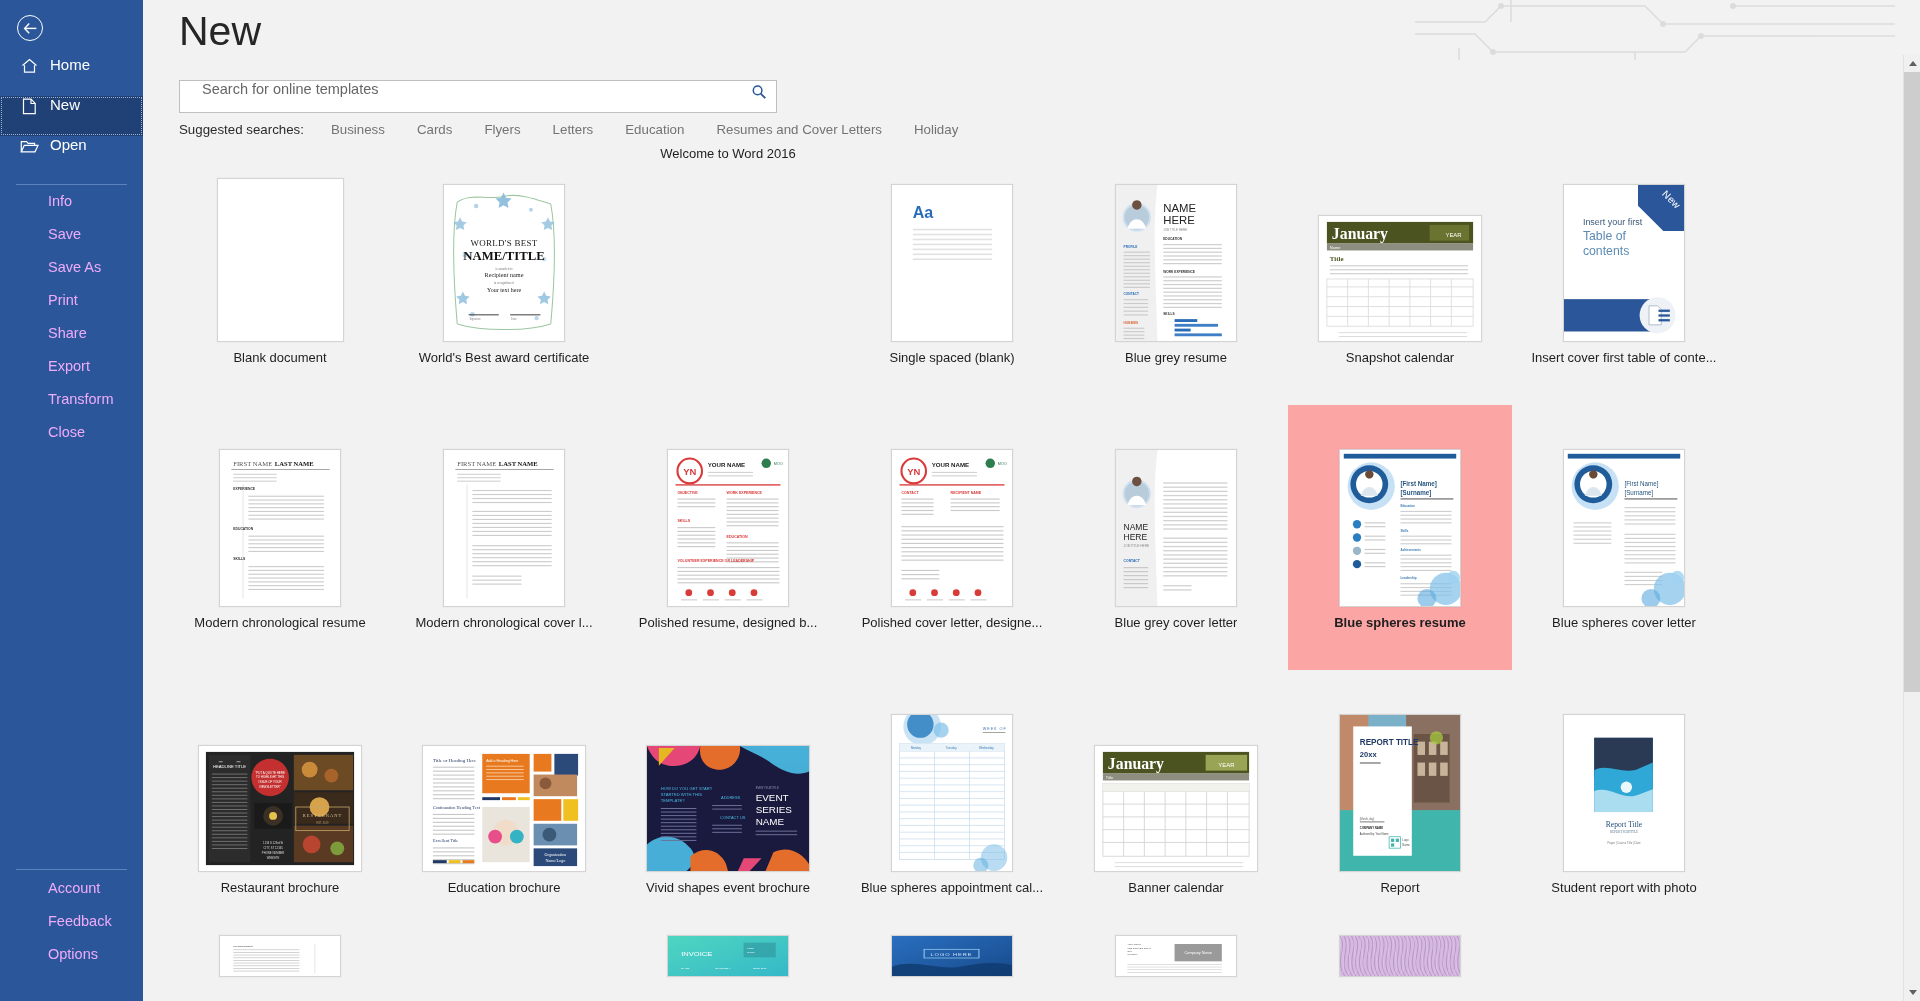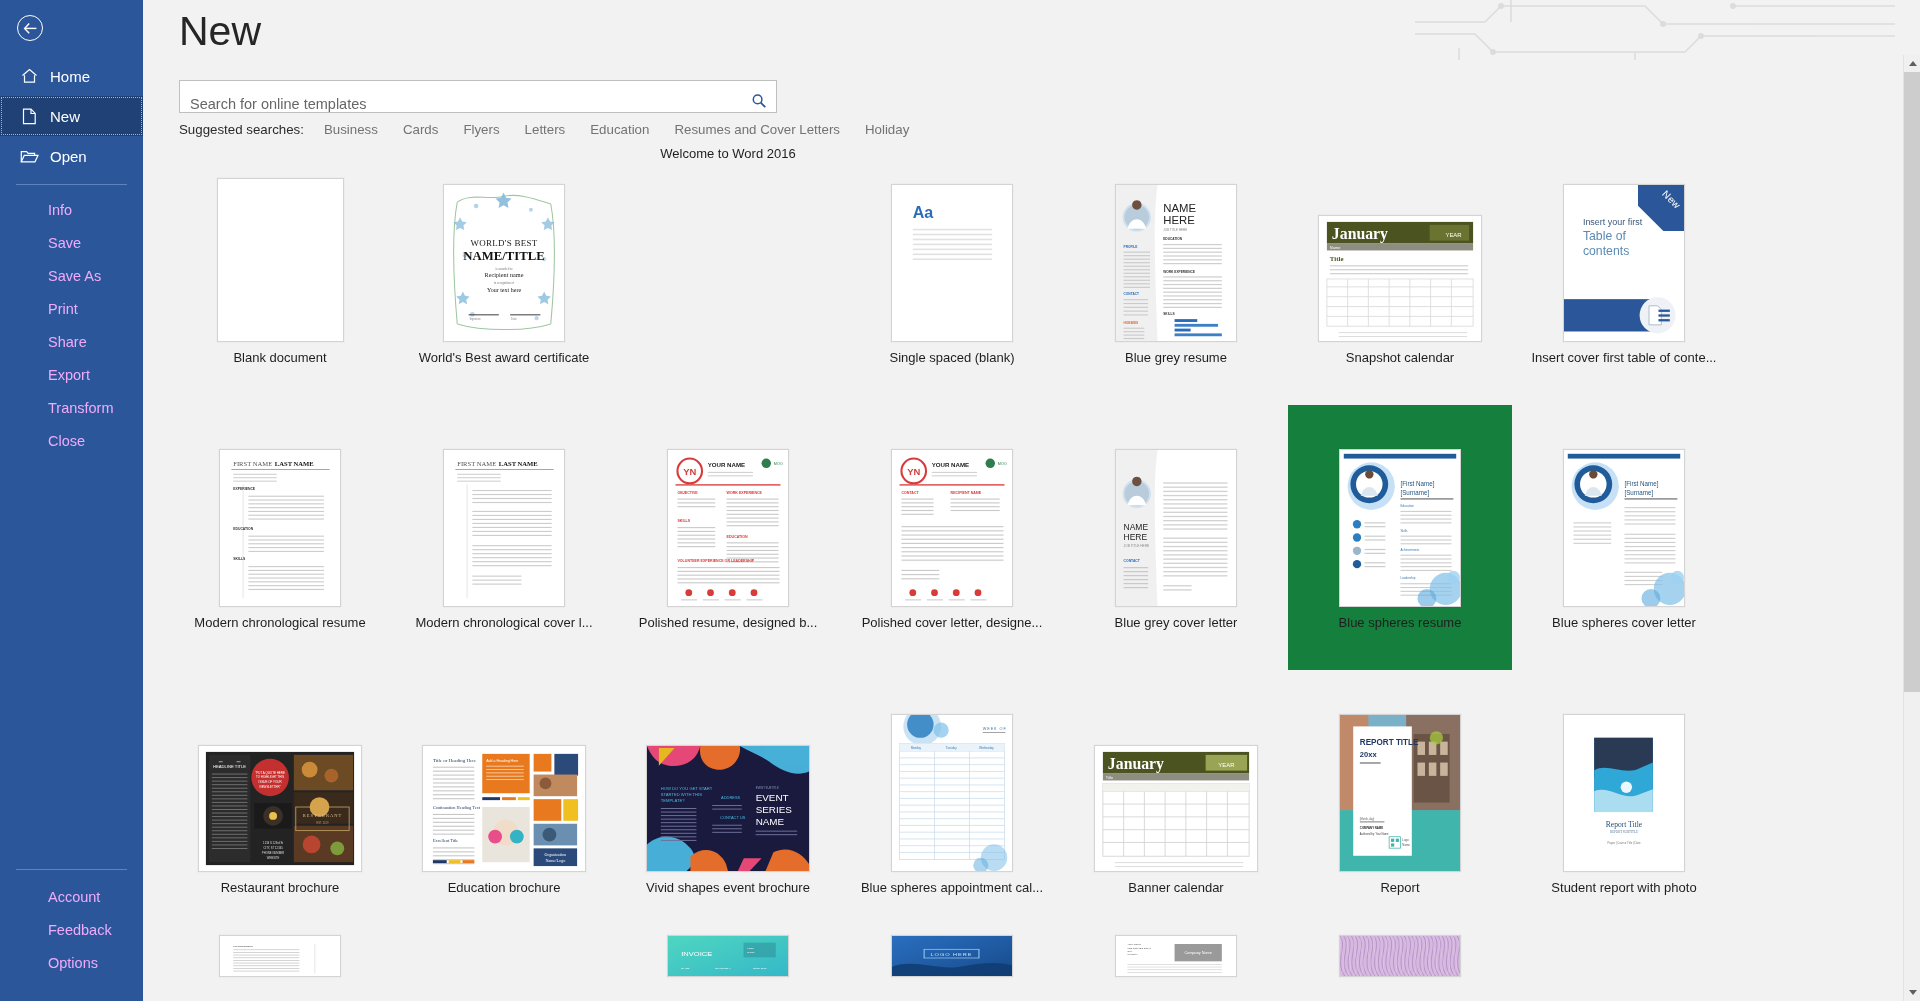--- a/index.html
+++ b/index.html
@@ -28,21 +28,21 @@
   }
   .back-circle {
     width: 26px; height: 26px; border-radius: 50%;
     border: 1.6px solid #ffffff;
     display: flex; align-items: center; justify-content: center;
     position: relative;
   }
   .back-circle svg { display:block; }
   .nav-item {
     height: 40px;
-    display: flex; align-items: center;
+    display: flex; 
     padding-left: 18px;
     font-size: 15px;
     color: #ffffff;
     cursor: pointer;
     position: relative;
   }
   .nav-item .nav-ico {
     width: 22px; height: 20px;
     margin-right: 10px;
     display: inline-flex; align-items: center; justify-content: center;
@@ -86,38 +86,38 @@
     color: #262626;
     letter-spacing: 0px;
     margin: 2px 0 0 36px;
     line-height: 58px;
   }
   .search-row { margin: 20px 0 0 36px; }
   .search-box {
     width: 598px; height: 33px;
     background: #ffffff;
     border: 1px solid #bfbfbf;
-    display: flex; align-items: flex-end;
-    padding: 0 6px 0 10px;
+    display: flex; align-items: flex-start;
+    padding: 0 6px 0 22px;
   }
   .search-box input {
     flex: 1 1 auto;
     border: none; outline: none;
     font-family: "Liberation Sans", sans-serif;
     font-size: 14.5px;
     color: #444;
     background: transparent;
   }
   .search-box input::placeholder { color: #666; }
   .search-ico { width: 22px; height: 22px; display: flex; align-items: center; justify-content: center; cursor: pointer; }
   .suggested {
     margin: 9px 0 16px 36px;
     font-size: 13.3px;
     color: #2b2b2b;
-    display: flex; align-items: center; gap: 9px;
+    display: flex; align-items: center; gap: 16px;
   }
   .suggested .lbl { color: #2b2b2b; margin-right: 11px; }
   .suggested a {
     color: #737373; text-decoration: none; cursor: pointer;
     margin-right: 16px; white-space: nowrap;
   }
 
   
   .grid-wrap {
     position: absolute;
@@ -131,21 +131,21 @@
     row-gap: 0px;
     padding-left: 25px;
   }
   .cell {
     width: 224px; height: 265px;
     display: flex; flex-direction: column;
     align-items: center; justify-content: flex-start;
     cursor: pointer;
     padding-top: 6px;
   }
-  .cell.selected { background: #15803d; }
+  .cell.selected { background: #fca5a5; font-weight: bold; }
   .thumb-holder {
     height: 196px;
     display: flex; align-items: flex-end; justify-content: center;
     margin-bottom: 8px;
   }
   .thumb {
     background: #ffffff;
     border: 1px solid #d4d4d4;
     box-shadow: 0 0 0 0.5px rgba(0,0,0,0.04);
     position: relative;

